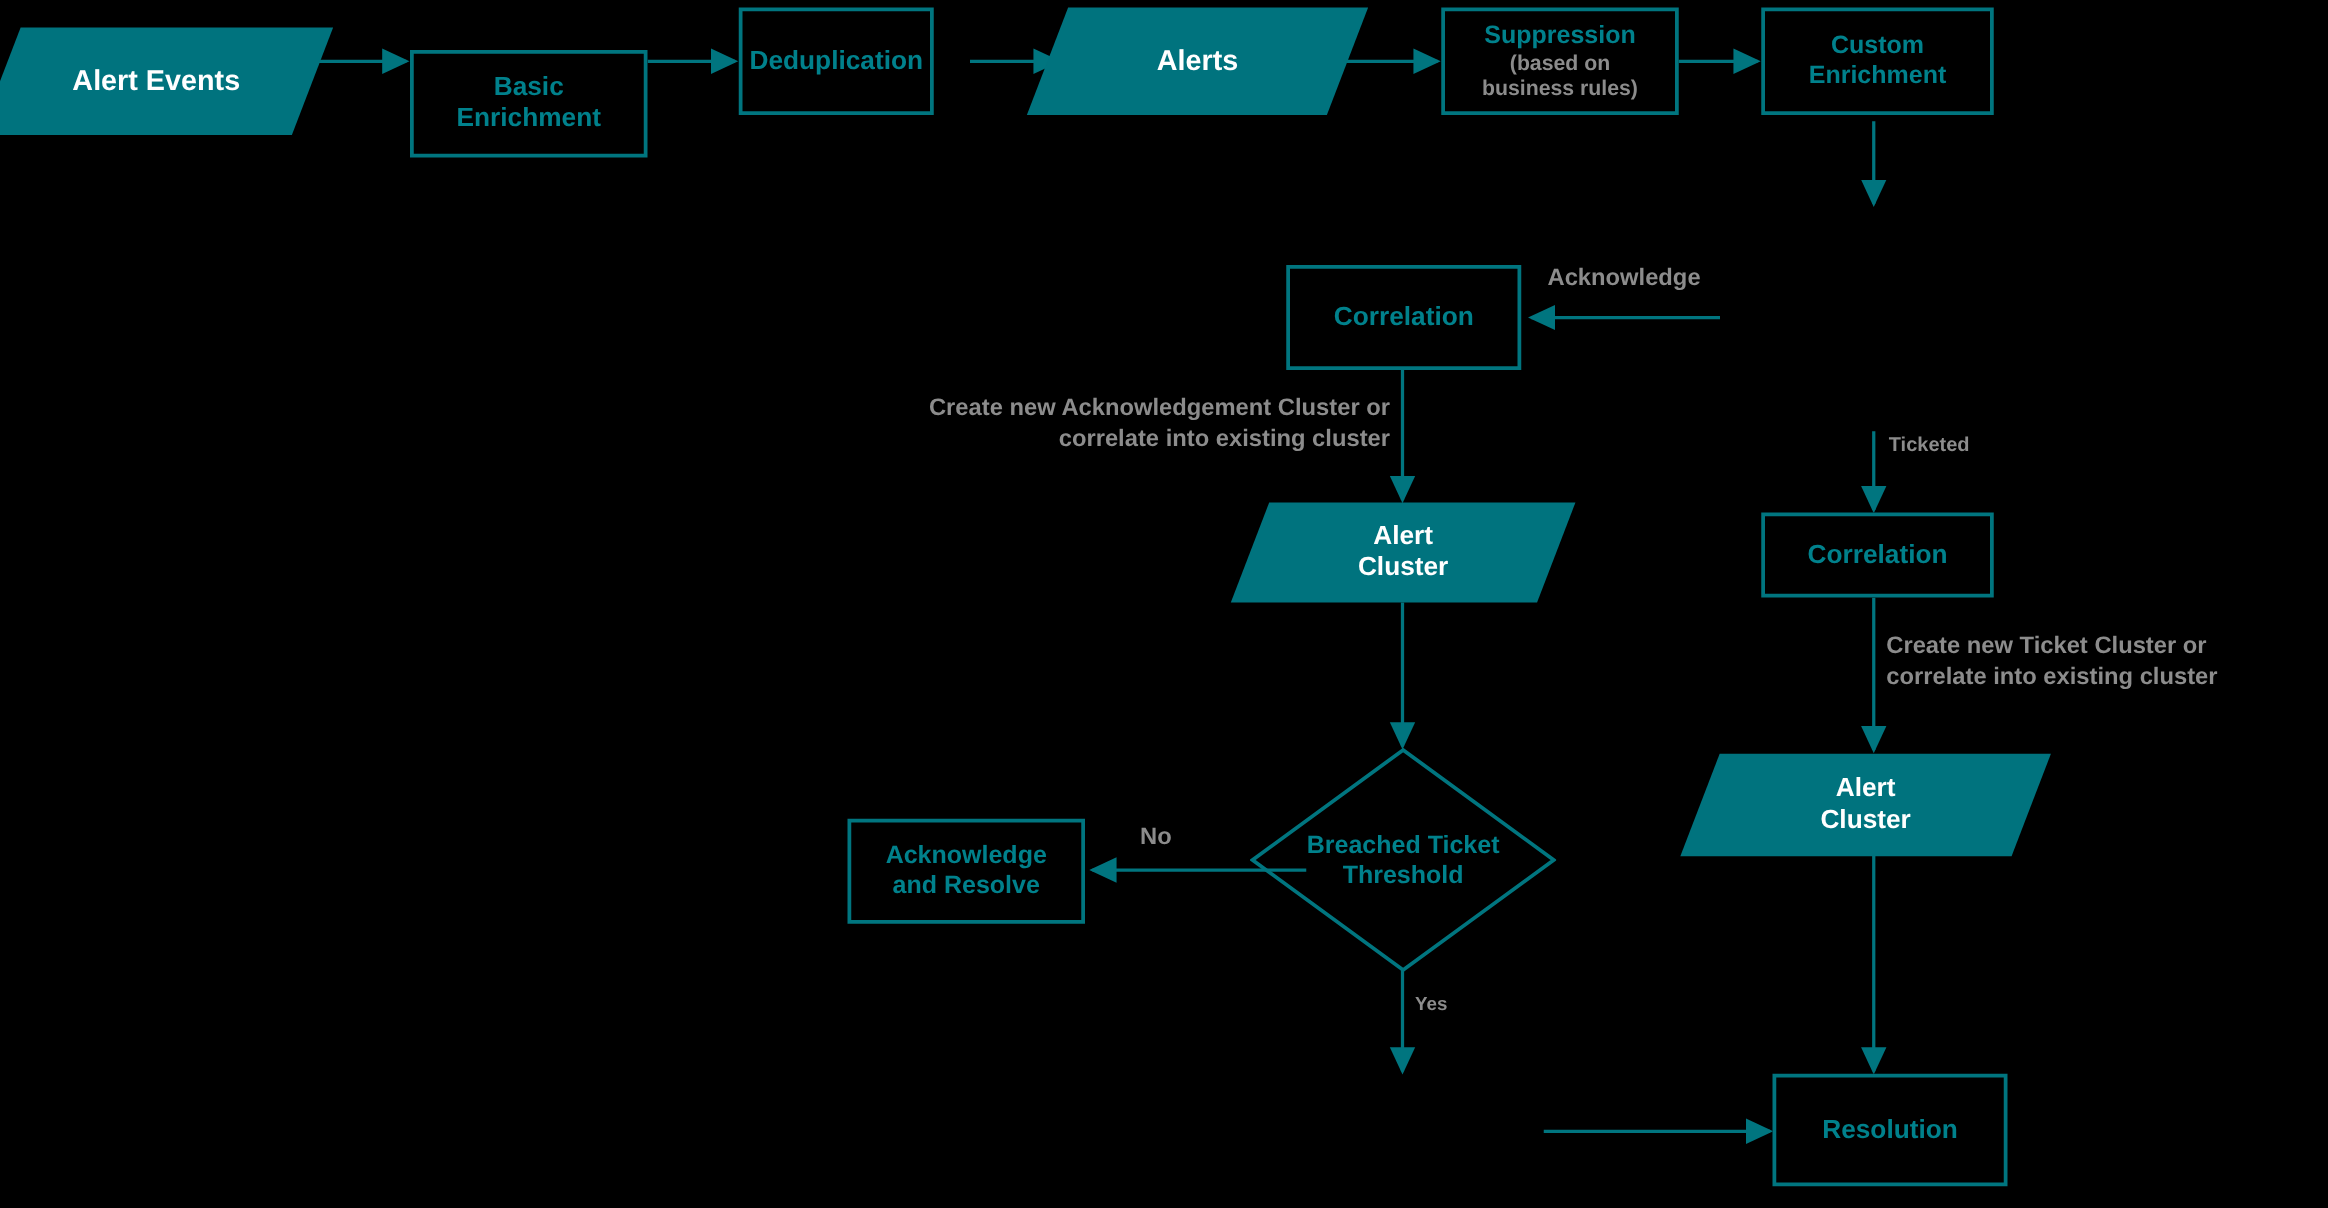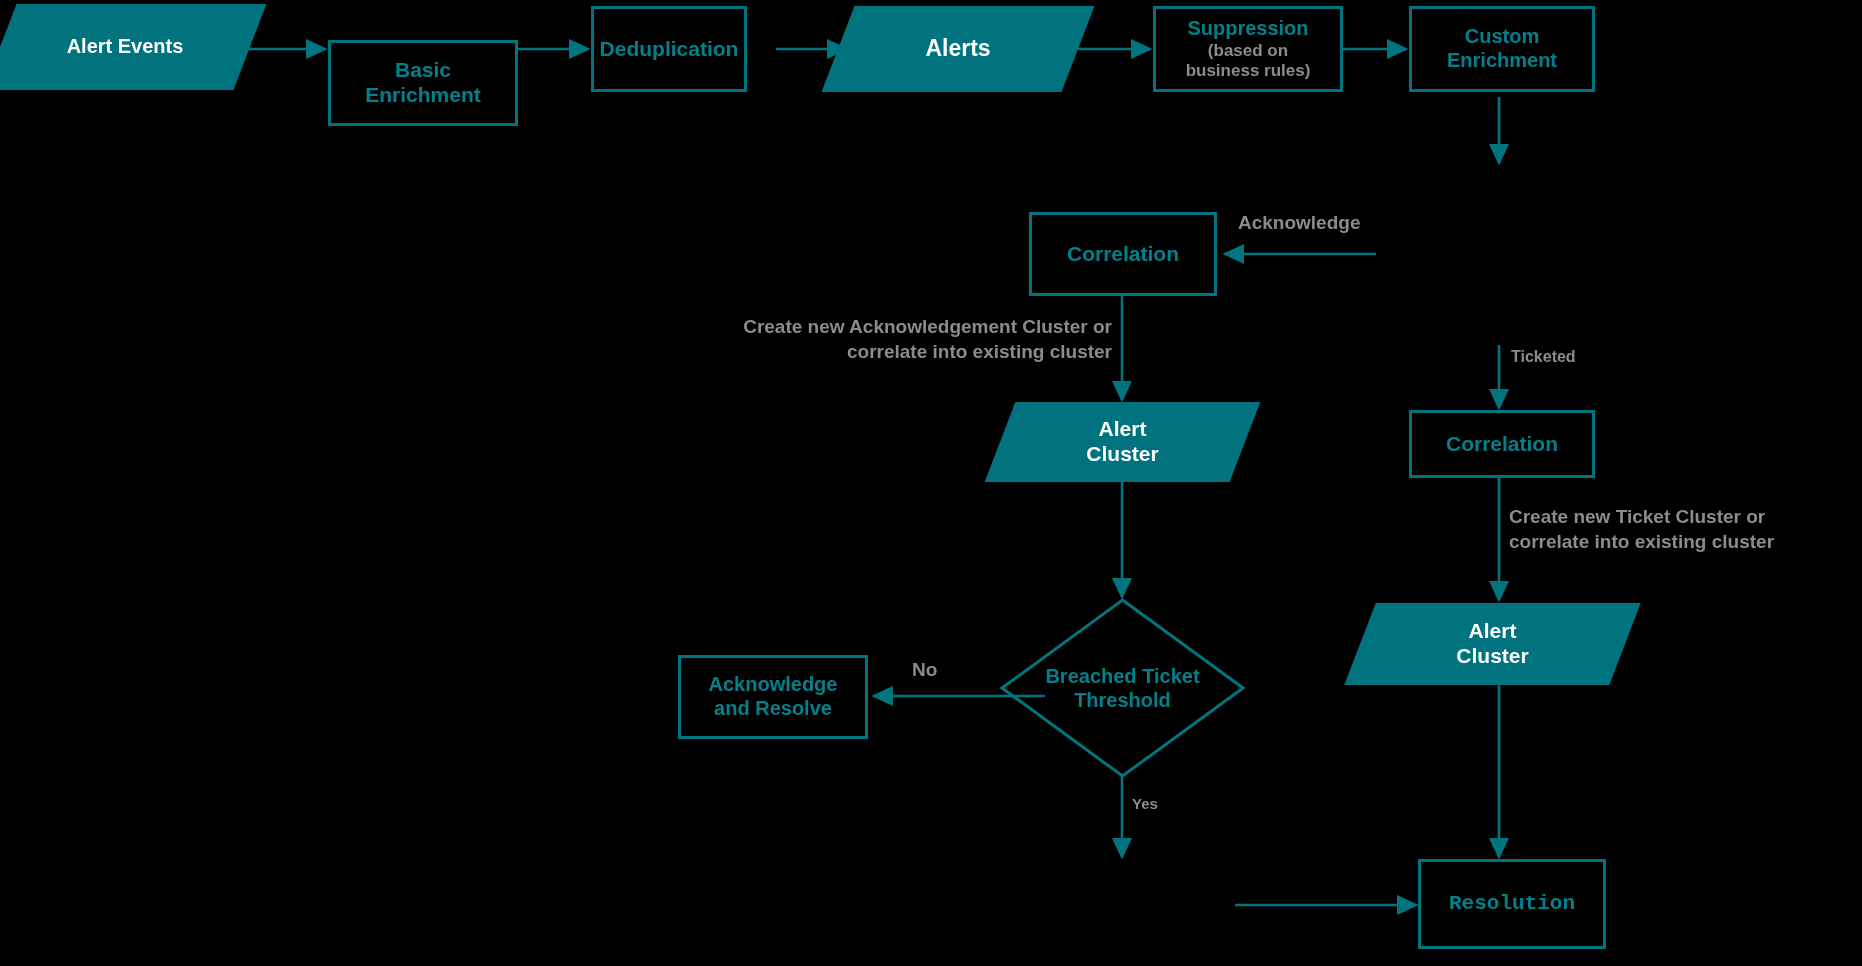--- a/index.html
+++ b/index.html
@@ -131,21 +131,21 @@
       <line x1="1045" y1="696" x2="874" y2="696"></line>
 
       <line x1="1122" y1="775" x2="1122" y2="857"></line>
 
       <line x1="1235" y1="905" x2="1416" y2="905"></line>
 
       <line x1="1499" y1="684" x2="1499" y2="857"></line>
     </g>
   </svg>
 
-  <div class="node node-para" style="left:0px; top:4px; width:250px; height:86px; font-size:20px;">
+  <div class="node node-para" style="left:0px; top:22px; width:250px; height:86px; font-size:23px;">
     <span class="para-bg"></span>
     <span class="lbl">Alert Events</span>
   </div>
 
   <div class="node node-rect" style="left:328px; top:6px; width:190px; height:86px; font-size:21px;margin-top:34px;">
     <span class="lbl" style="white-space:pre-line;">Basic
 Enrichment</span>
   </div>
 
   <div class="node node-rect" style="left:591px; top:6px; width:156px; height:86px; font-size:21px;">
@@ -198,21 +198,21 @@
     <span class="lbl" style="white-space:pre-line; line-height:1.2;">Breached Ticket
 Threshold</span>
   </div>
 
   <div class="node node-rect" style="left:678px; top:655px; width:190px; height:84px; font-size:20px;">
     <span class="lbl" style="white-space:pre-line;">Acknowledge
 and Resolve</span>
   </div>
 
 
-  <div class="node node-rect" style="left:1418px; top:859px; width:188px; height:90px; font-size:21px;font-family:Liberation Mono, monospace;">
+  <div class="node node-rect" style="left:1418px; top:859px; width:188px; height:90px; font-size:21px;">
     <span class="lbl">Resolution</span>
   </div>
 
   <div class="edge-label left-align" style="left:1238px; top:211px; font-size:19px;">Acknowledge</div>
 
   <div class="edge-label left-align" style="left:1511px; top:347px; font-size:16px;">Ticketed</div>
 
   <div class="edge-label right-align" style="left:660px; top:315px; width:452px; font-size:19px;">Create new Acknowledgement Cluster or
 correlate into existing cluster</div>
 

